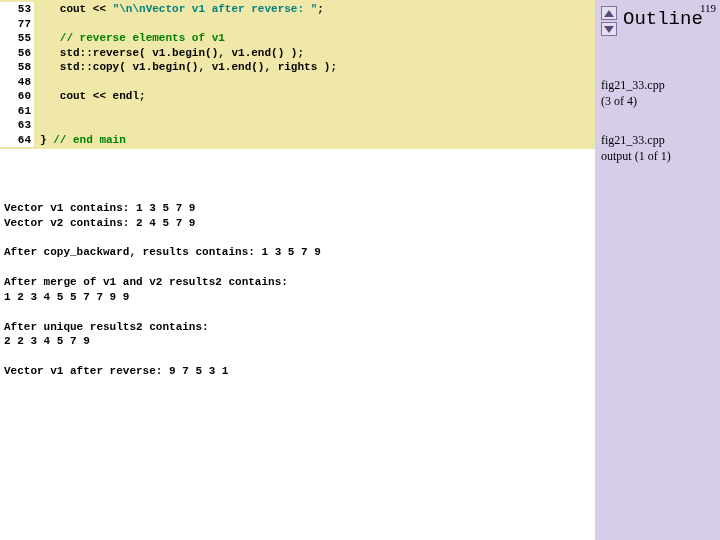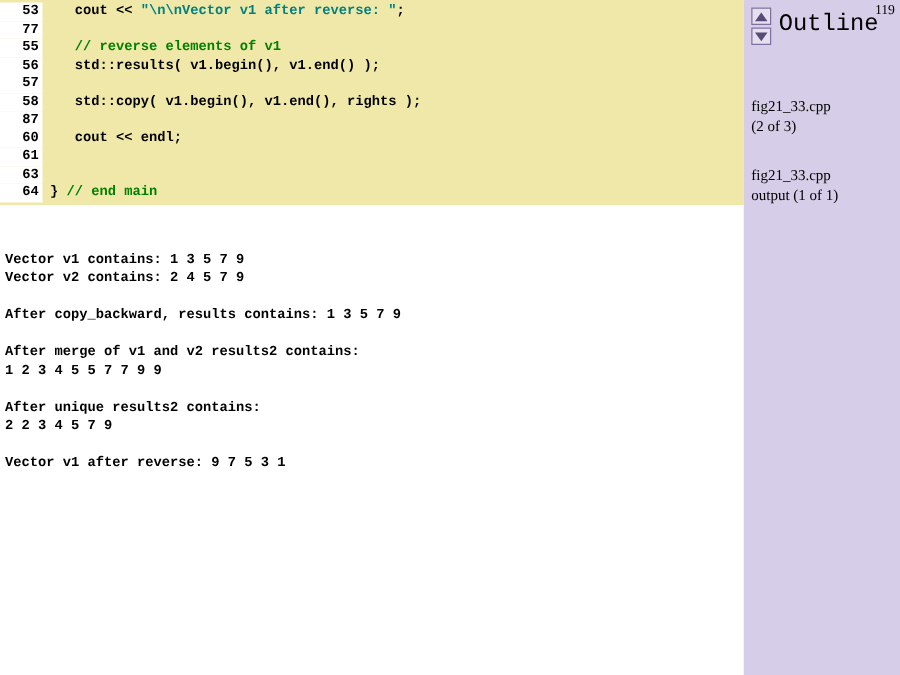--- a/index.html
+++ b/index.html
@@ -141,32 +141,28 @@
       <div class="line">
         <span class="lineno">77</span>
         <span class="code"></span>
       </div>
       <div class="line">
         <span class="lineno">55</span>
         <span class="code">   <span class="cm">// reverse elements of v1</span></span>
       </div>
       <div class="line">
         <span class="lineno">56</span>
-        <span class="code">   <span>std::results( v1.begin(), v1.end() );</span></span>
-      </div>
-      <div class="line">
-        <span class="lineno">57</span>
-        <span class="code"></span>
+        <span class="code">   <span>std::reverse( v1.begin(), v1.end() );</span></span>
       </div>
       <div class="line">
         <span class="lineno">58</span>
         <span class="code">   <span>std::copy( v1.begin(), v1.end(), rights );</span></span>
       </div>
       <div class="line">
-        <span class="lineno">87</span>
+        <span class="lineno">48</span>
         <span class="code"></span>
       </div>
       <div class="line">
         <span class="lineno">60</span>
         <span class="code">   <span>cout &lt;&lt; endl;</span></span>
       </div>
       <div class="line">
         <span class="lineno">61</span>
         <span class="code"></span>
       </div>
@@ -203,21 +199,21 @@
       </div>
       <div class="nav-btn">
         <div class="tri-down"></div>
       </div>
     </div>
     <div class="outline-title">Outline</div>
 
     <div class="sidebar-links">
       <div class="link">
         <span>fig21_33.cpp</span><br>
-        <span>(2 of 3)</span>
+        <span>(3 of 4)</span>
       </div>
       <div class="link">
         <span>fig21_33.cpp</span><br>
         <span>output (1 of 1)</span>
       </div>
     </div>
 
   </div>
 
 </div>

